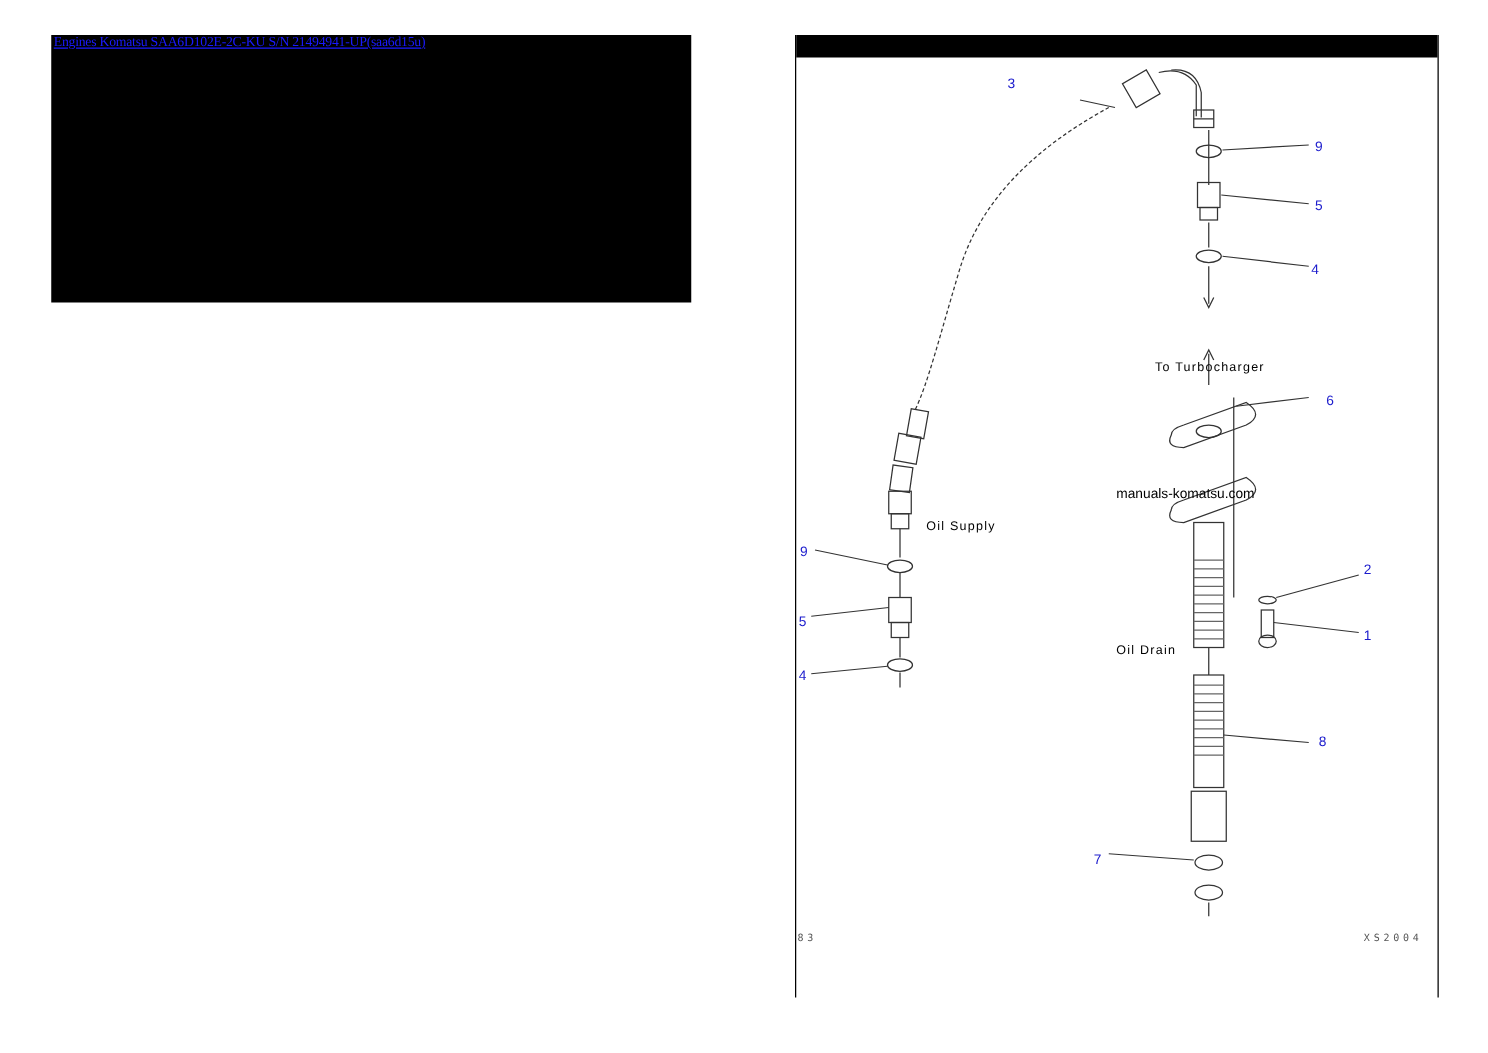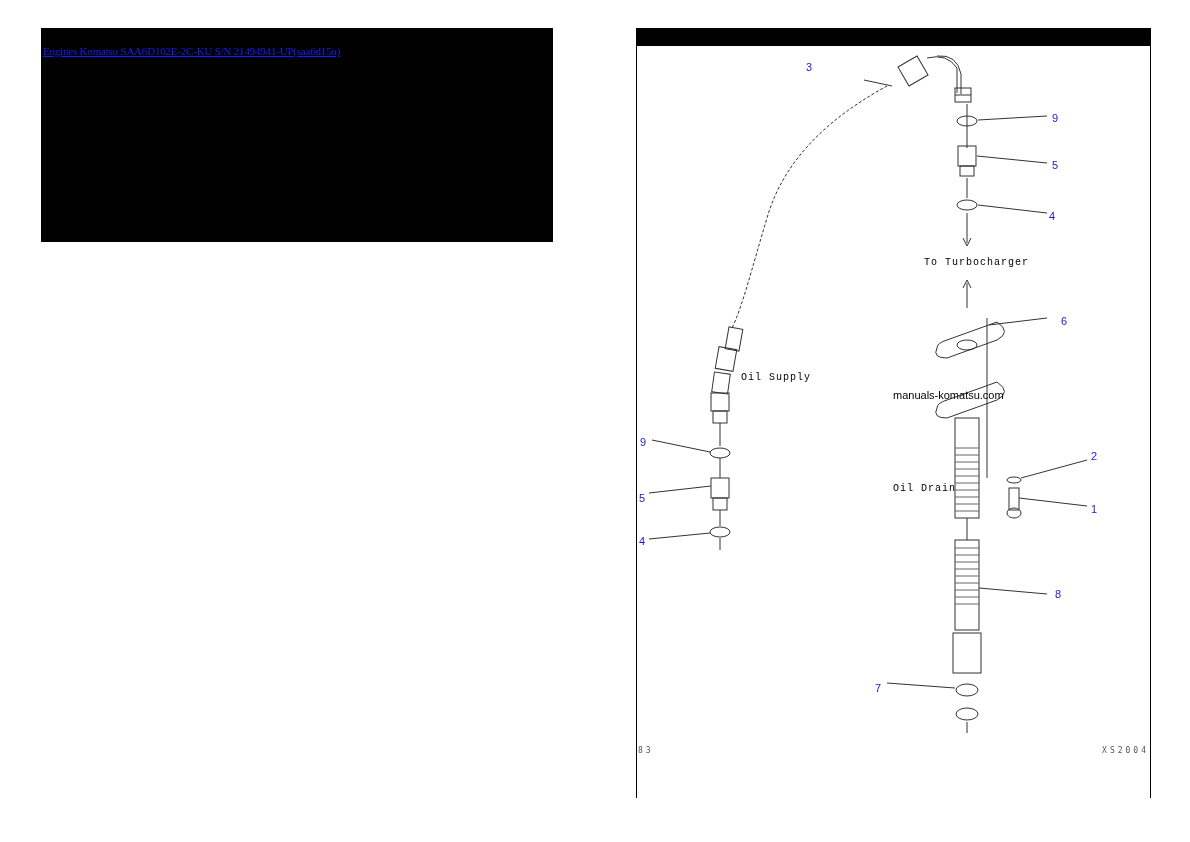--- a/index.html
+++ b/index.html
@@ -1,23 +1,23 @@
 <!DOCTYPE html>
 <html><head>
 <meta charset="utf-8">
 <style>
   html,body{margin:0;padding:0;background:#fff;}
   body{width:1190px;height:842px;position:relative;overflow:hidden;font-family:"Liberation Sans",sans-serif;}
   .header-box{position:absolute;left:41px;top:28px;width:512px;height:214px;background:#000;}
-  .header-link{position:absolute;left:2px;top:17px;font-family:"Liberation Serif",serif;font-size:11px;color:#1a1aff;text-decoration:underline;white-space:nowrap;letter-spacing:-0.2px;}
+  .header-link{position:absolute;left:2px;top:0;font-family:"Liberation Serif",serif;font-size:11px;color:#1a1aff;text-decoration:underline;white-space:nowrap;letter-spacing:-0.2px;}
   .diagram{position:absolute;left:636px;top:28px;width:513px;height:770px;border-left:1px solid #000;border-right:1px solid #000;}
   .diagram-bar{position:absolute;left:0;top:0;width:100%;height:18px;background:#000;}
   svg{position:absolute;left:0;top:0;}
   .callout{position:absolute;font-size:11px;color:#1a1acc;font-family:"Liberation Sans",sans-serif;}
-  .lbl{position:absolute;font-size:10px;color:#000;font-family:Liberation Mono, monospace;letter-spacing:1px;white-space:nowrap;}
+  .lbl{position:absolute;font-size:10px;color:#000;font-family:Liberation Sans, sans-serif;letter-spacing:1px;white-space:nowrap;margin-top:32px;}
   .watermark{position:absolute;font-size:11px;color:#000;white-space:nowrap;}
   .footer-l,.footer-r{position:absolute;font-size:8px;color:#555;font-family:"DejaVu Sans Mono",monospace;letter-spacing:3px;}
 </style>
 </head>
 <body>
 
 <div class="header-box">
   <a class="header-link" href="#">Engines Komatsu SAA6D102E-2C-KU S/N 21494941-UP(saa6d15u)</a>
 </div>
 
@@ -101,19 +101,19 @@
   <span class="callout" style="left:424px;top:287px;">6</span>
   <span class="callout" style="left:415px;top:84px;">9</span>
   <span class="callout" style="left:415px;top:131px;">5</span>
   <span class="callout" style="left:412px;top:182px;">4</span>
   <span class="callout" style="left:454px;top:422px;">2</span>
   <span class="callout" style="left:454px;top:475px;">1</span>
   <span class="callout" style="left:418px;top:560px;">8</span>
   <span class="callout" style="left:238px;top:654px;">7</span>
 
   <span class="lbl" style="left:287px;top:229px;">To Turbocharger</span>
-  <span class="lbl" style="left:104px;top:344px;">Oil Supply</span>
+  <span class="lbl" style="left:104px;top:356px;">Oil Supply</span>
   <span class="lbl" style="left:256px;top:455px;">Oil Drain</span>
   <span class="watermark" style="left:256px;top:361px;">manuals-komatsu.com</span>
 
   <span class="footer-l" style="left:1px;top:718px;">83</span>
-  <span class="footer-r" style="right:1px;top:718px;">XS2004</span>
+  <span class="footer-r" style="right:12px;top:718px;">XS2004</span>
 </div>
 
 </body></html>

